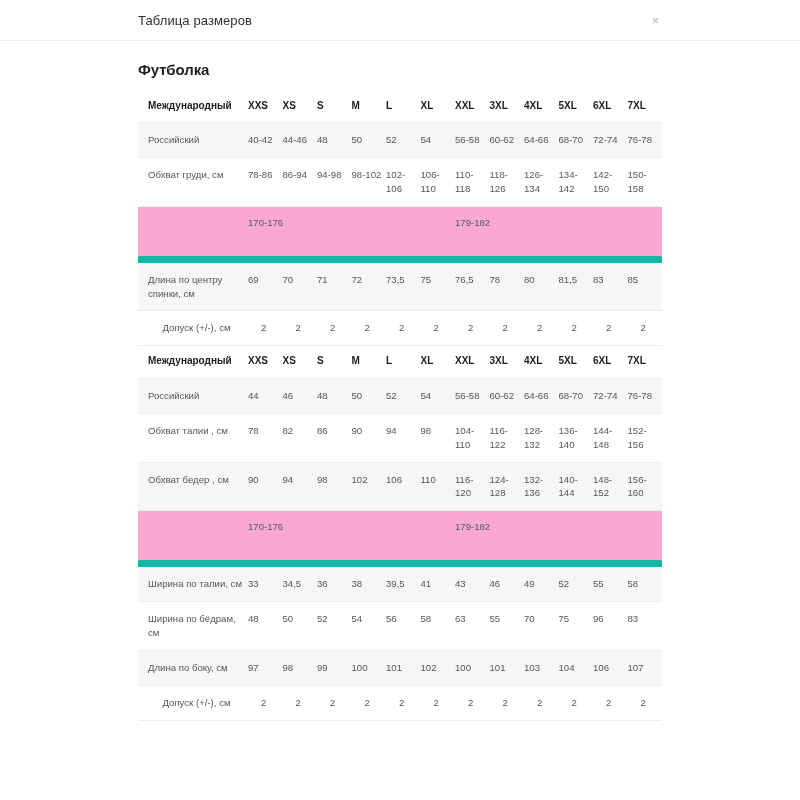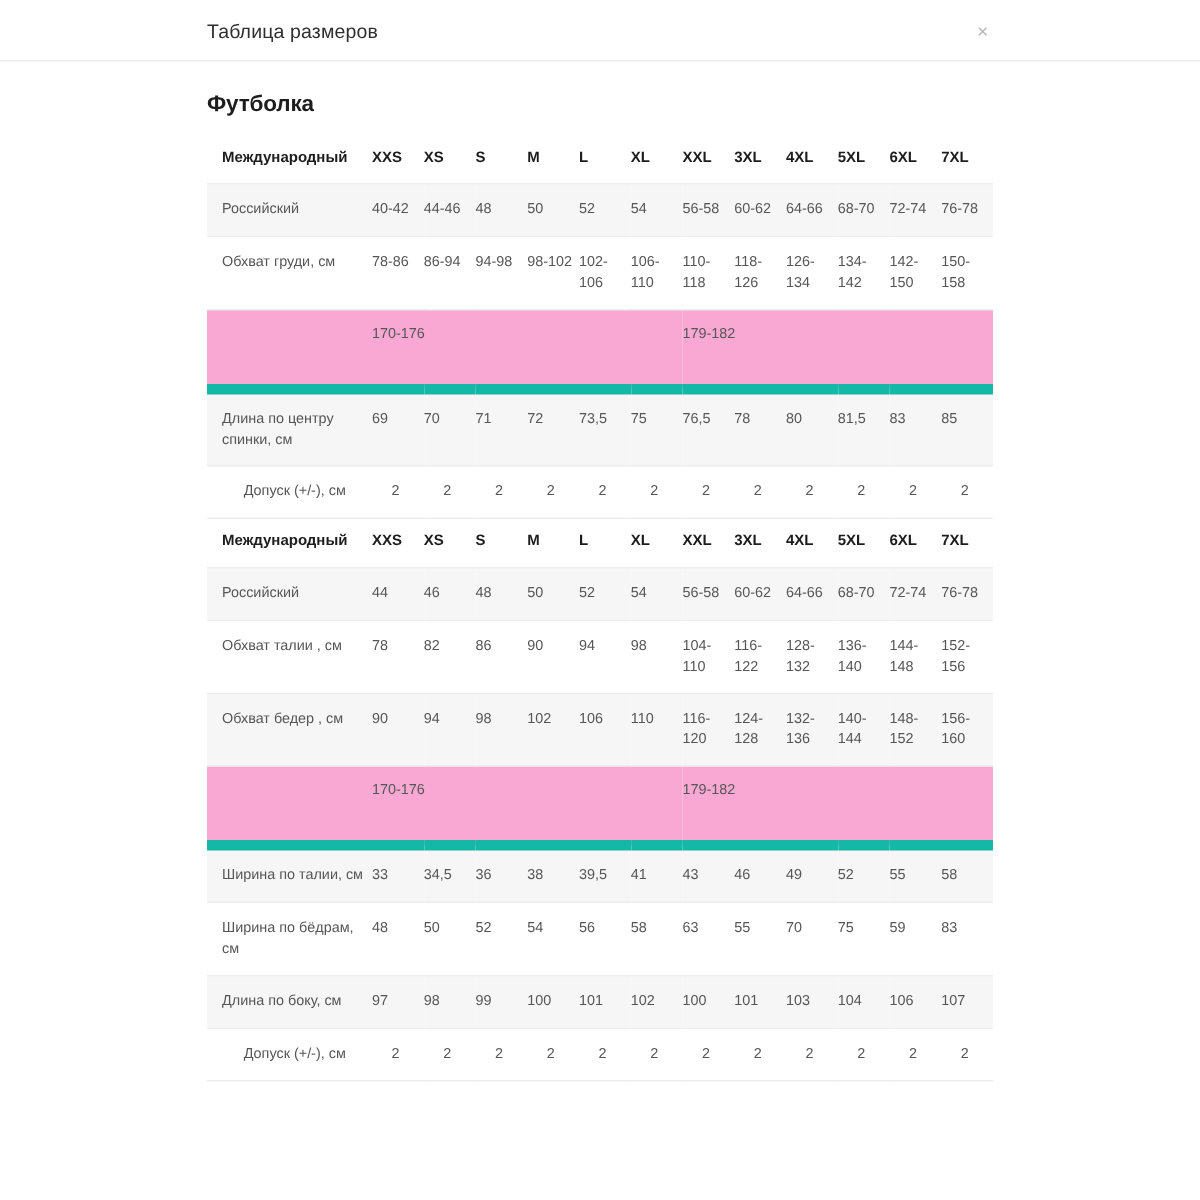--- a/index.html
+++ b/index.html
@@ -352,21 +352,21 @@
               <td>48</td>
               <td>50</td>
               <td>52</td>
               <td>54</td>
               <td>56</td>
               <td>58</td>
               <td>63</td>
               <td>55</td>
               <td>70</td>
               <td>75</td>
-              <td>59</td>
+              <td>96</td>
               <td>83</td>
             </tr>
             <tr class="striped">
               <td class="cell-label">Длина по боку, см</td>
               <td>97</td>
               <td>98</td>
               <td>99</td>
               <td>100</td>
               <td>101</td>
               <td>102</td>

